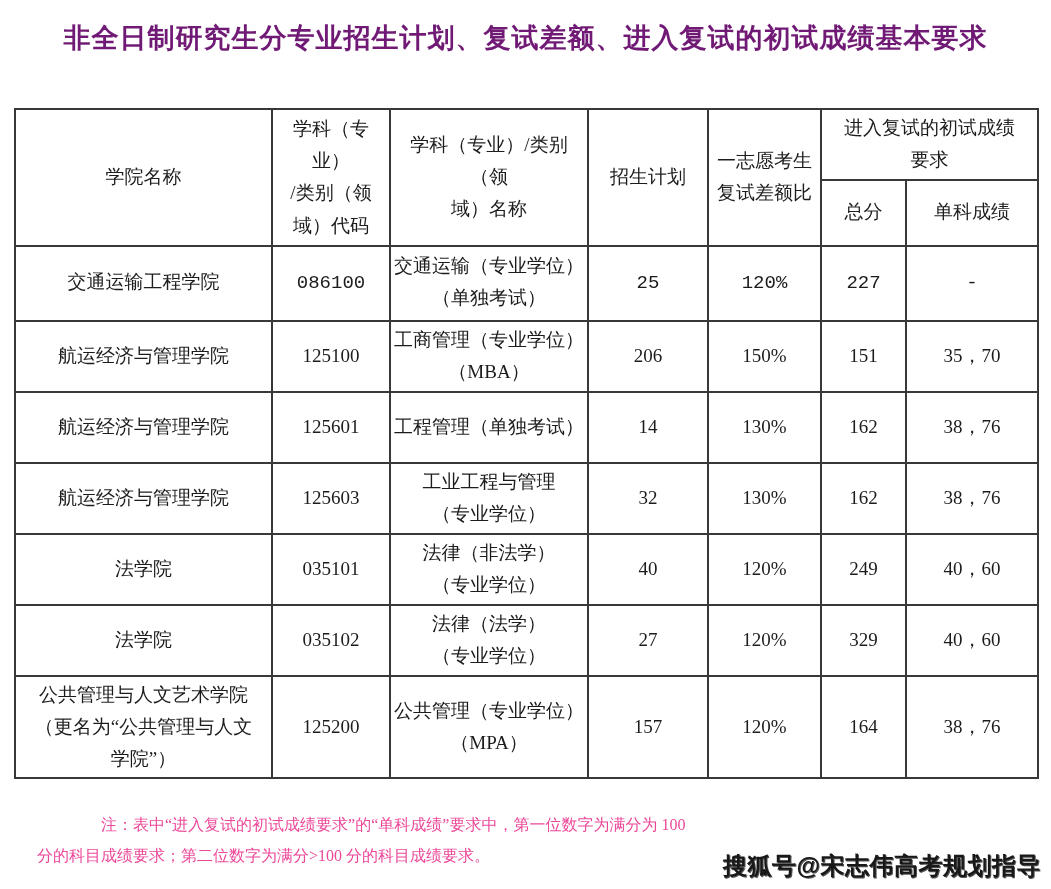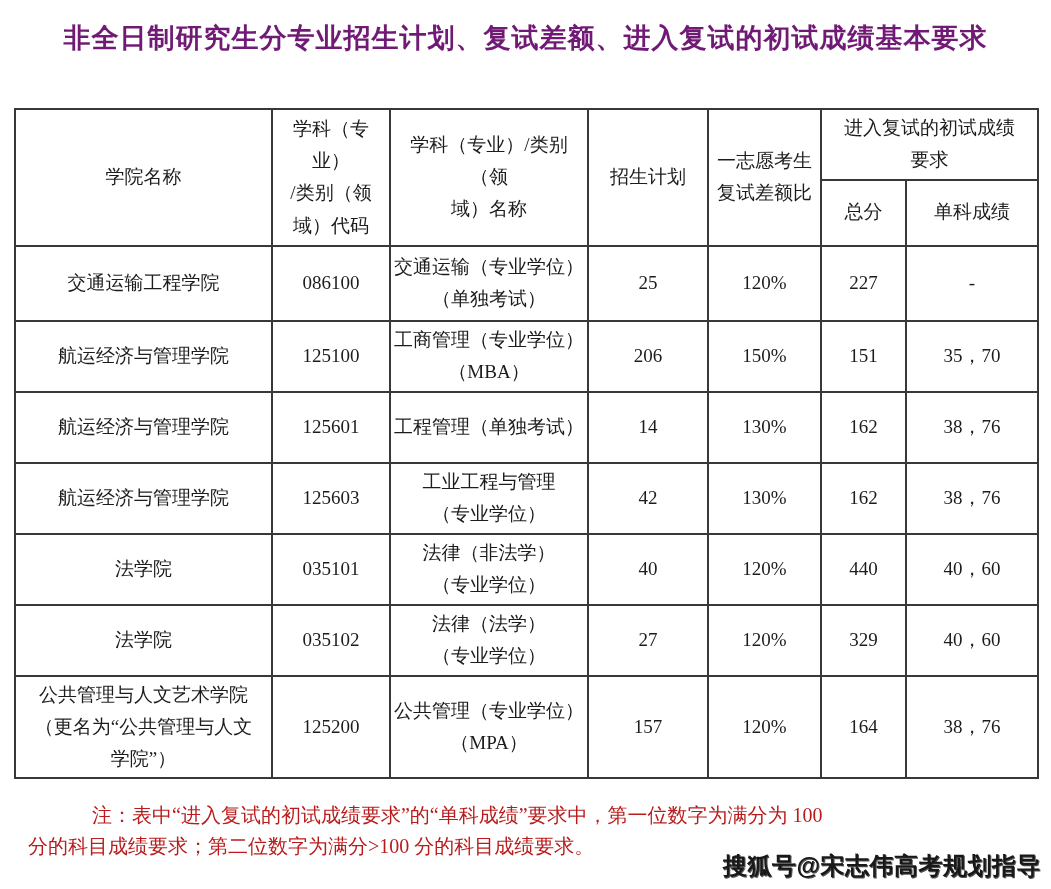--- a/index.html
+++ b/index.html
@@ -41,33 +41,33 @@
     font-size: 19px;
     line-height: 1.7;
     padding: 2px 2px;
     white-space: pre-line;
     overflow: hidden;
     color: #1c1c1c;
   }
   thead tr.hdr-top  { height: 67px; }
   thead tr.hdr-sub  { height: 66px; }
   tbody tr          { height: 71px; }
-  tbody tr:first-child { height: 75px; }
+  tbody tr:first-child { height: 75px; font-family: Liberation Mono, monospace; }
   tbody tr:last-child  { height: 102px; border-radius: 29px; }
   .note {
     position: absolute;
     left: 20px;
     top: 792px;
     width: 1012px;
-    margin: 8px;
-    font-size: 20px;
+    margin: 17px;
+    font-size: 16px;
     line-height: 31px;
     text-indent: 64px;
     white-space: pre-line;
-    color: #b91c1c;
+    color: #ec4899;
   }
   .watermark {
     position: absolute;
     right: 10px;
     bottom: 7px;
     font-family: "Liberation Sans", "DejaVu Sans", sans-serif;
     font-weight: bold;
     font-size: 24px;
     letter-spacing: 0.5px;
     color: #181818;
@@ -137,33 +137,33 @@
         <td>14</td>
         <td>130%</td>
         <td>162</td>
         <td>38，76</td>
       </tr>
       <tr>
         <td>航运经济与管理学院</td>
         <td>125603</td>
         <td>工业工程与管理
 （专业学位）</td>
-        <td>42</td>
+        <td>32</td>
         <td>130%</td>
         <td>162</td>
         <td>38，76</td>
       </tr>
       <tr>
         <td>法学院</td>
         <td>035101</td>
         <td>法律（非法学）
 （专业学位）</td>
         <td>40</td>
         <td>120%</td>
-        <td>440</td>
+        <td>249</td>
         <td>40，60</td>
       </tr>
       <tr>
         <td>法学院</td>
         <td>035102</td>
         <td>法律（法学）
 （专业学位）</td>
         <td>27</td>
         <td>120%</td>
         <td>329</td>

